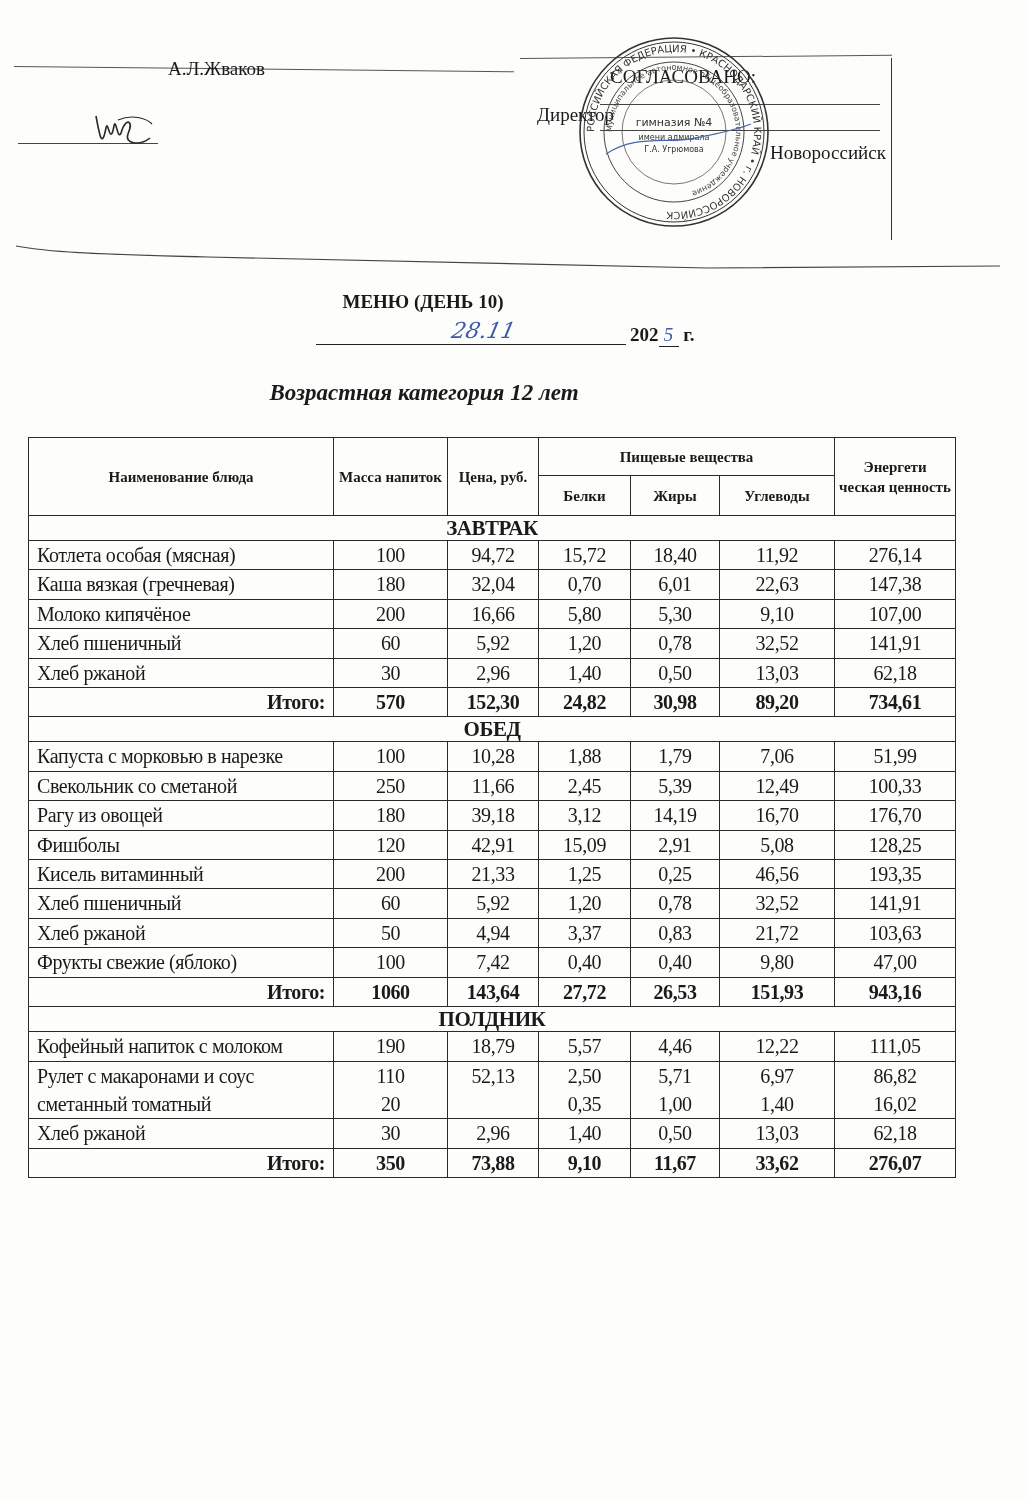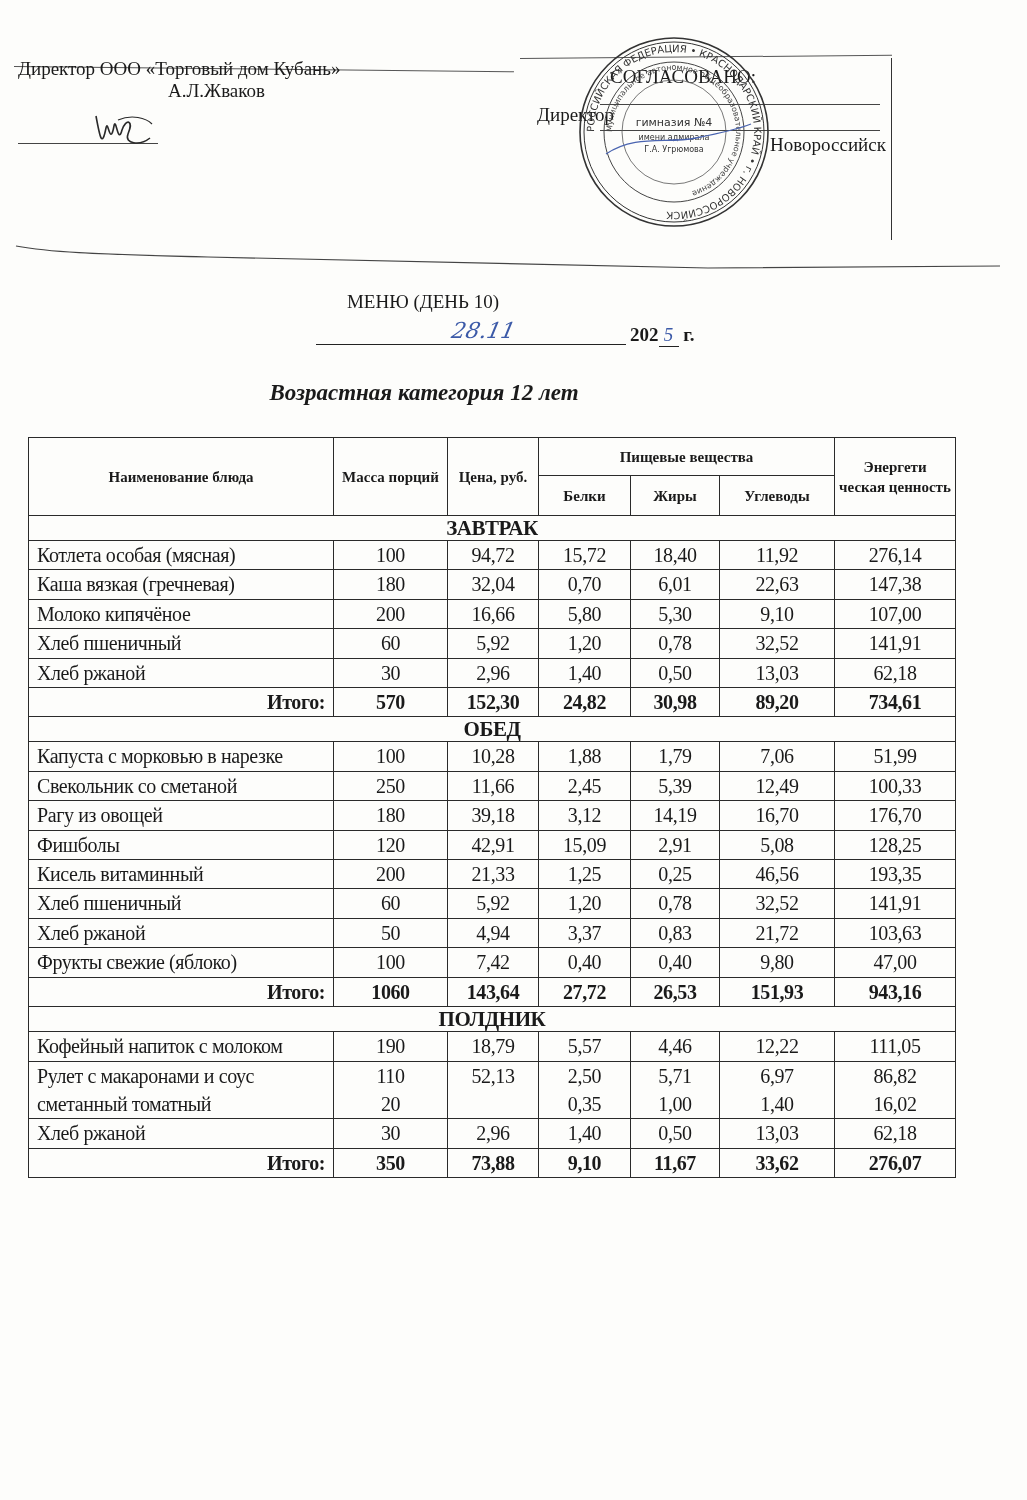--- a/index.html
+++ b/index.html
@@ -14,32 +14,32 @@
   .approve-left { left: 18px; top: 58px; font-size: 19px; line-height: 22px; }
   .approve-left .l1 { letter-spacing: 0.2px; }
   .approve-left .l3 { padding-left: 150px; }
   .sig-line-left { left: 14px; top: 66px; width: 500px; border-top: 1px solid #555; transform: rotate(0.6deg); transform-origin: left; }
   .sig-underline { left: 18px; top: 143px; width: 140px; border-top: 1px solid #444; }
   .sig-scribble { left: 88px; top: 108px; width: 70px; height: 46px; }
 
   .approve-right { left: 537px; top: 66px; font-size: 19px; line-height: 22px; }
   .approve-right .title { position: absolute; left: 73px; top: 0; white-space: nowrap; }
   .approve-right .dir { position: absolute; left: 0; top: 38px; }
-  .approve-right .city { position: absolute; left: 233px; top: 68px; white-space: nowrap; }
+  .approve-right .city { position: absolute; left: 233px; top: 76px; white-space: nowrap; }
   .right-line1 { left: 600px; top: 104px; width: 280px; border-top: 1px solid #444; }
   .right-line2 { left: 600px; top: 130px; width: 280px; border-top: 1px solid #444; }
   .frame-top { left: 520px; top: 58px; width: 372px; border-top: 1px solid #555; transform: rotate(-0.5deg); transform-origin: left; }
   .frame-right { left: 891px; top: 58px; height: 182px; border-left: 1.5px solid #333; }
 
   .stamp { left: 576px; top: 34px; width: 196px; height: 196px; }
 
   .divider { left: 8px; top: 244px; width: 1000px; height: 40px; }
 
   
-  .menu-title { left: 0; width: 846px; top: 291px; text-align: center; font-weight: normal; font-size: 19px; }
+  .menu-title { left: 0; width: 846px; top: 291px; text-align: center; font-weight: bold; font-size: 19px; }
   .date-line { left: 316px; top: 322px; width: 310px; border-bottom: 1.5px solid #222; height: 22px; }
   .date-hand { left: 452px; top: 318px; font-family: "DejaVu Serif", serif; font-style: italic; font-size: 22px; color: #3c5aa8; transform: skewX(-12deg); }
   .year { left: 630px; top: 324px; font-weight: bold; font-size: 19px; }
   .year .yr-digit { display: inline-block; width: 20px; border-bottom: 1.5px solid #222; text-align: center; color: #3c5aa8; font-style: italic; font-weight: normal; }
   .subtitle { left: 0; width: 848px; top: 380px; text-align: center; font-weight: bold; font-style: italic; font-size: 23px; }
 
   
   table.menu {
     position: absolute; left: 28px; top: 437px;
     border-collapse: collapse; width: 927px; table-layout: fixed;
@@ -56,21 +56,20 @@
   table.menu tr.section td { font-weight: bold; font-size: 21px; line-height: 24px; text-align: center; }
   table.menu tr.total td { font-weight: bold; margin-left: 18px; }
   table.menu tr.total td.name { text-align: right; padding-right: 8px; }
   .stack { display: block; }
 </style>
 </head>
 <body>
 
 <div class="abs sig-line-left"></div>
 <div class="abs approve-left">
-  <div class="l2">Директор ООО «Торговый дом Кубань»</div>
   <div class="l3">А.Л.Жваков</div>
 </div>
 <div class="abs sig-underline"></div>
 <svg class="abs sig-scribble" viewBox="0 0 70 46">
   <path d="M8 8 C12 30, 14 40, 18 20 C20 10, 22 40, 26 18 C28 8, 30 38, 34 22 C38 10, 46 12, 40 26 C36 36, 52 38, 62 30" fill="none" stroke="#2a2a2a" stroke-width="1.6"></path>
   <path d="M30 12 C44 6, 58 10, 64 16" fill="none" stroke="#2a2a2a" stroke-width="1.2"></path>
 </svg>
 
 <div class="abs frame-top"></div>
 <div class="abs frame-right"></div>
@@ -121,21 +120,21 @@
       <col style="width:114px">
       <col style="width:91px">
       <col style="width:92px">
       <col style="width:89px">
       <col style="width:115px">
       <col style="width:121px">
   </colgroup>
   <thead>
     <tr style="height:38px">
       <th rowspan="2">Наименование блюда</th>
-      <th rowspan="2">Масса порций</th>
+      <th rowspan="2">Масса напиток</th>
       <th rowspan="2">Цена, руб.</th>
       <th colspan="3">Пищевые вещества</th>
       <th rowspan="2">Энергети ческая ценность</th>
     </tr>
     <tr style="height:40px">
       <th>Белки</th>
       <th>Жиры</th>
       <th>Углеводы</th>
     </tr>
   </thead>

